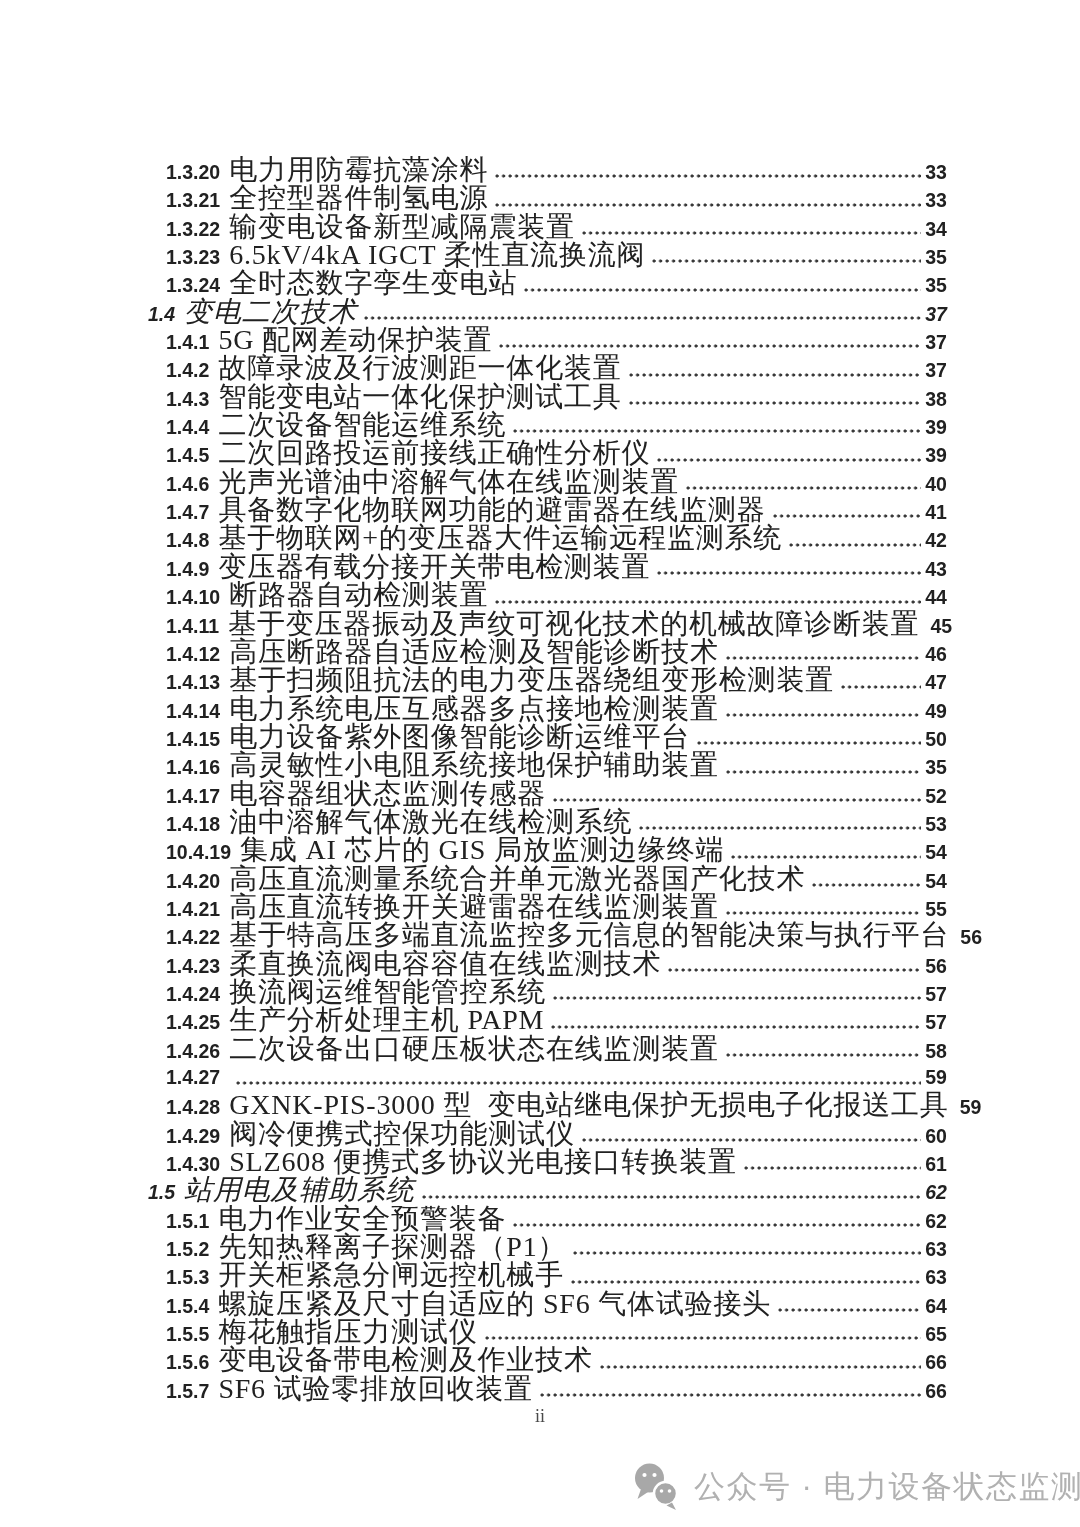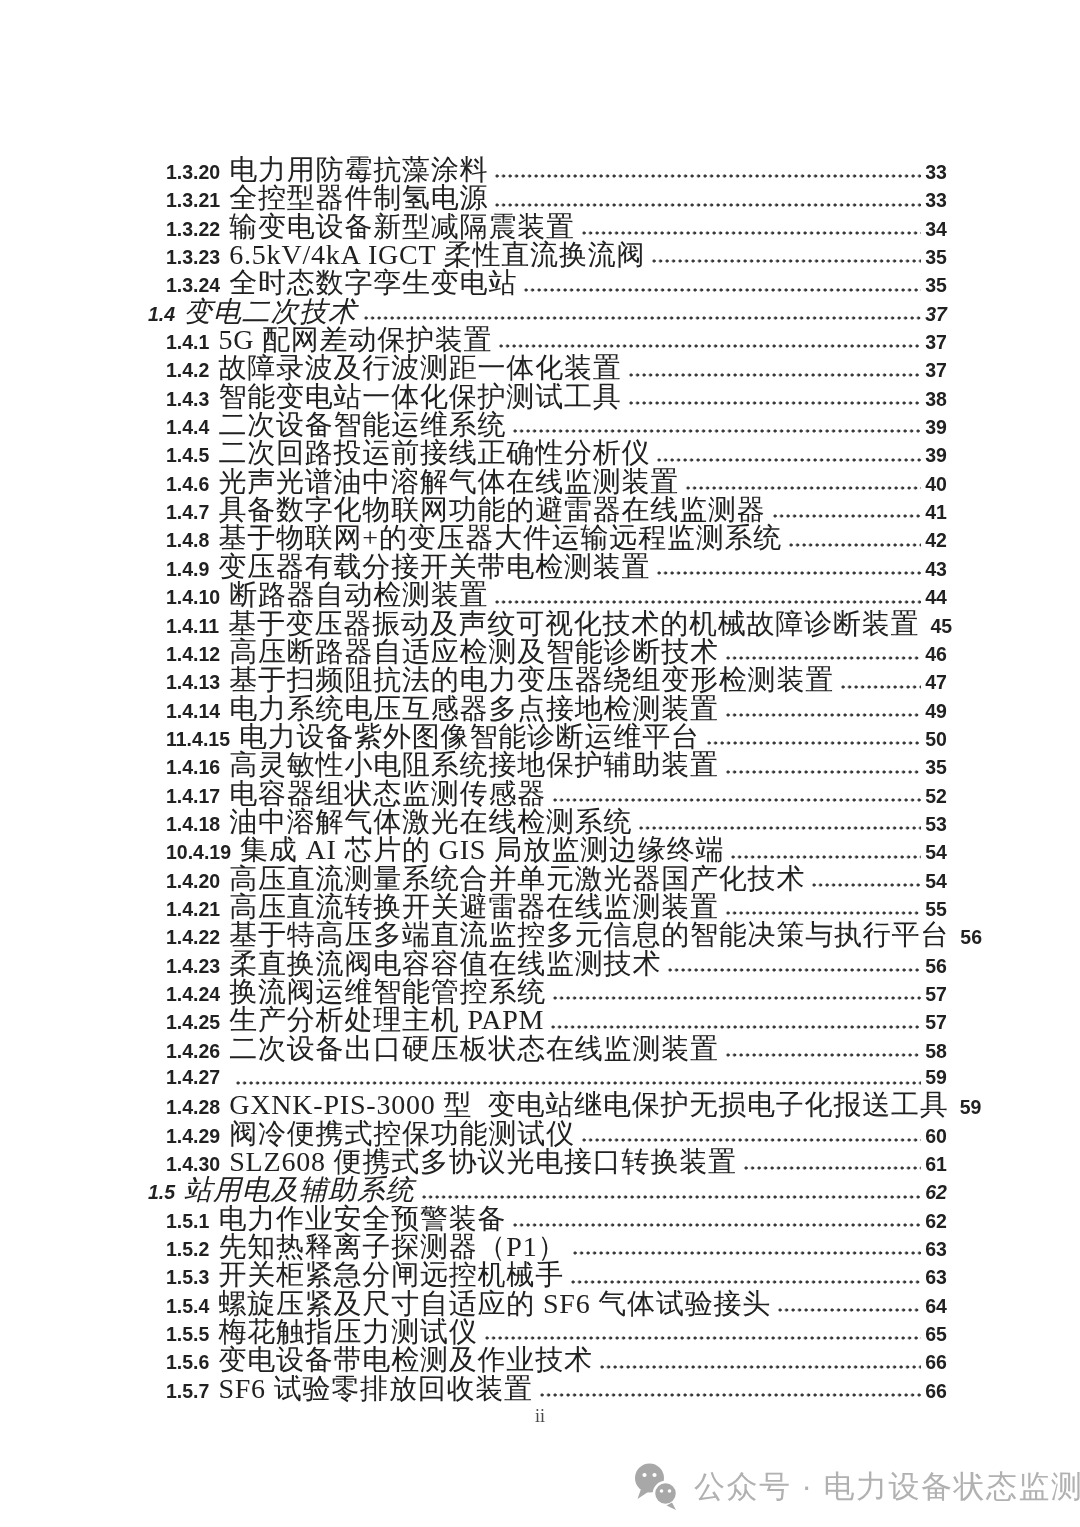--- a/index.html
+++ b/index.html
@@ -214,21 +214,21 @@
       <span class="leader"></span>
       <span class="pagenum">47</span>
     </div>
       <div class="row lvl3">
       <span class="num">1.4.14</span>
       <span class="title">电力系统电压互感器多点接地检测装置</span>
       <span class="leader"></span>
       <span class="pagenum">49</span>
     </div>
       <div class="row lvl3">
-      <span class="num">11.4.15</span>
+      <span class="num">1.4.15</span>
       <span class="title">电力设备紫外图像智能诊断运维平台</span>
       <span class="leader"></span>
       <span class="pagenum">50</span>
     </div>
       <div class="row lvl3">
       <span class="num">1.4.16</span>
       <span class="title">高灵敏性小电阻系统接地保护辅助装置</span>
       <span class="leader"></span>
       <span class="pagenum">35</span>
     </div>

